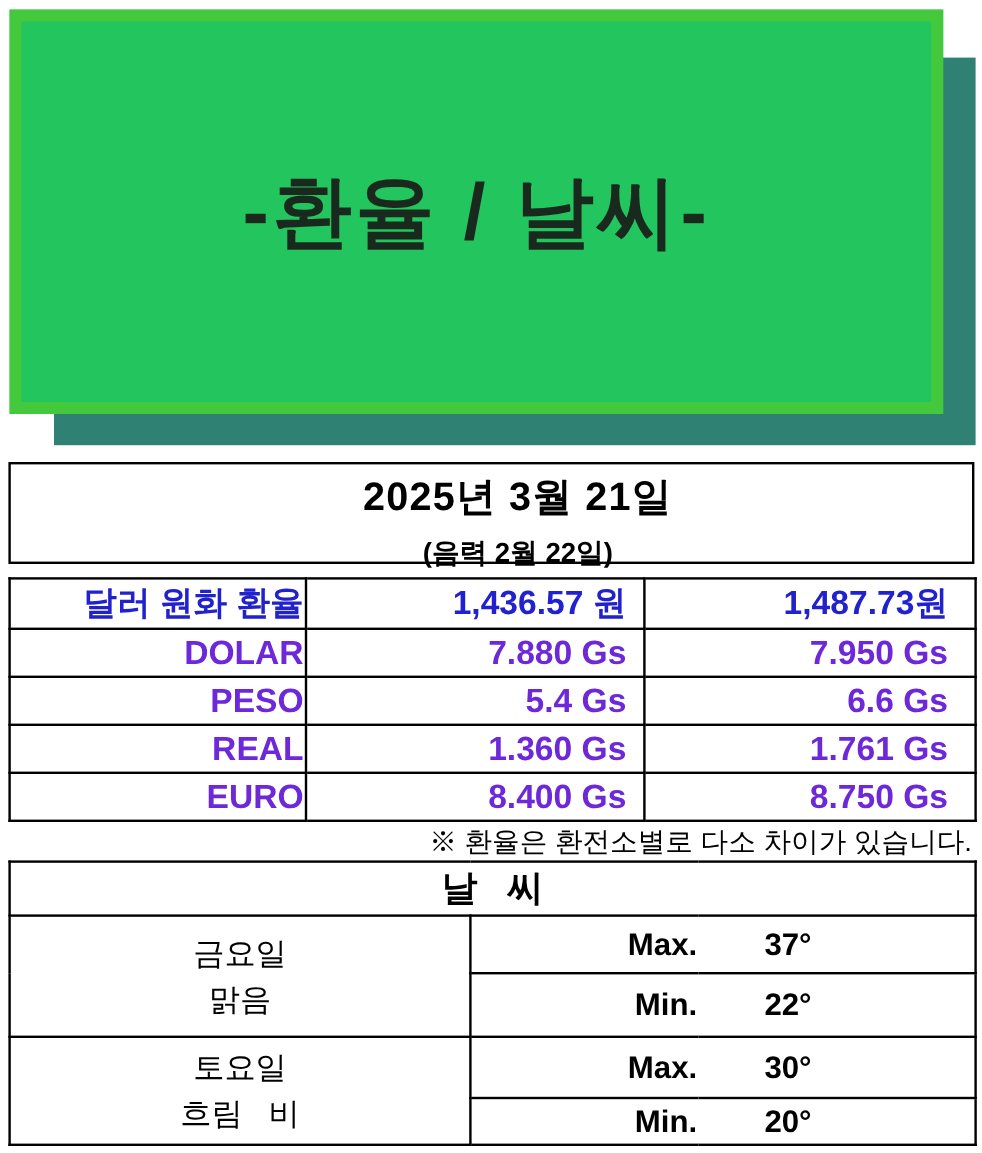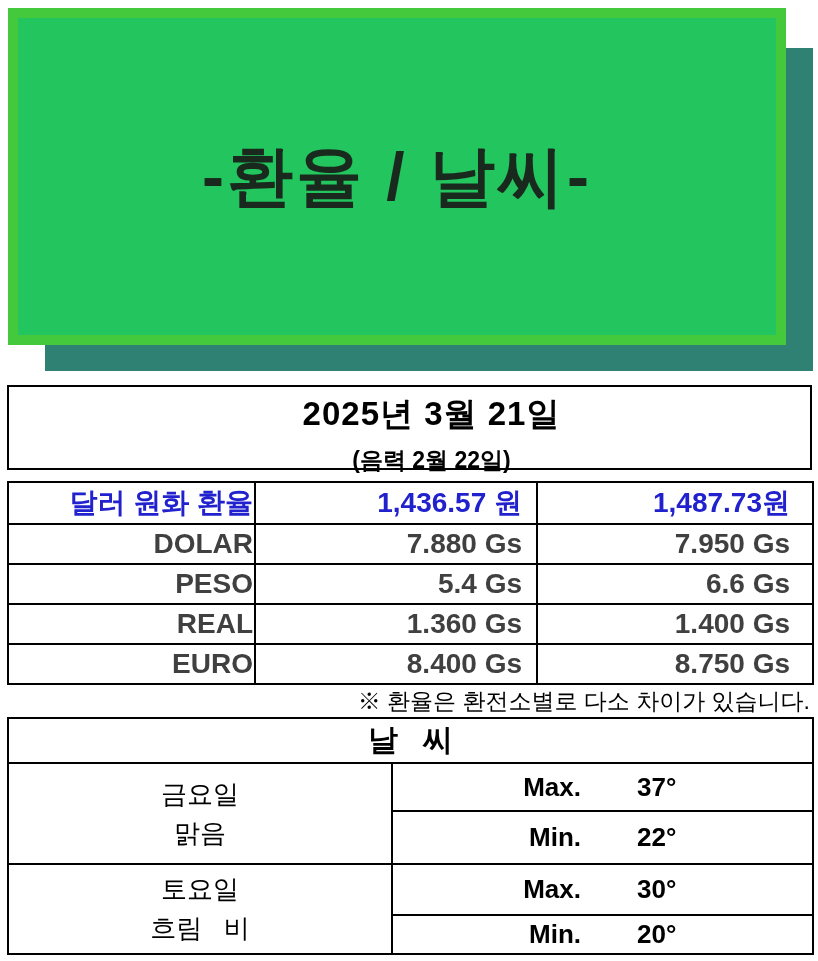--- a/index.html
+++ b/index.html
@@ -44,21 +44,21 @@
 
   
   .fx-table {
     position: absolute; left: 7px; top: 481px;
     width: 805px;
     border-collapse: collapse; table-layout: fixed;
   }
   .fx-table td {
     border: 2px solid #000;
     height: 36px;
-    font-weight: 700; font-size: 28px; color: #404040;
+    font-weight: 700; font-size: 28px; color: #6d28d9;
     overflow: hidden; white-space: pre;
   }
   .fx-label { text-align: right; }
   .fx-val   { text-align: right; padding-right: 14px; }
   .fx-val-r { text-align: right; padding-right: 22px; }
   .fx-highlight td { color: #2121cd; }
 
   
   .note {
     position: absolute; left: 7px; top: 686px;
@@ -134,21 +134,21 @@
         <td class="fx-val-r">7.950 Gs</td>
       </tr>
       <tr>
         <td class="fx-label">PESO</td>
         <td class="fx-val">5.4 Gs</td>
         <td class="fx-val-r">6.6 Gs</td>
       </tr>
       <tr>
         <td class="fx-label">REAL</td>
         <td class="fx-val">1.360 Gs</td>
-        <td class="fx-val-r">1.400 Gs</td>
+        <td class="fx-val-r">1.761 Gs</td>
       </tr>
       <tr>
         <td class="fx-label">EURO</td>
         <td class="fx-val">8.400 Gs</td>
         <td class="fx-val-r">8.750 Gs</td>
       </tr>
     </tbody>
   </table>
 
   <div class="note">※ 환율은 환전소별로 다소 차이가 있습니다.</div>

